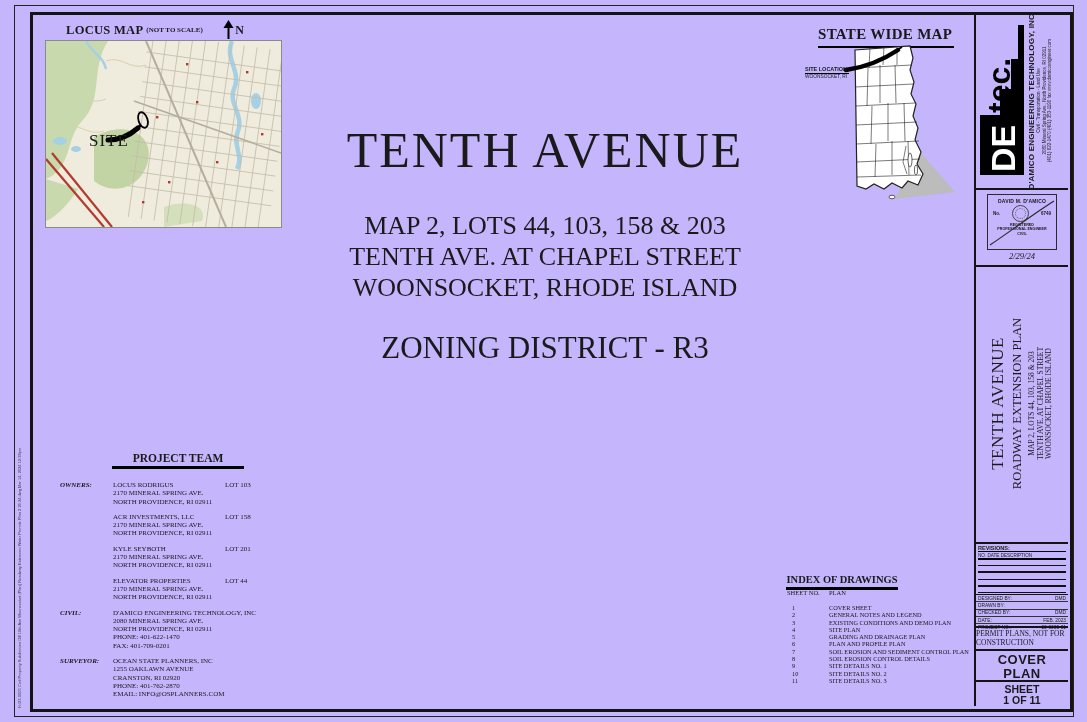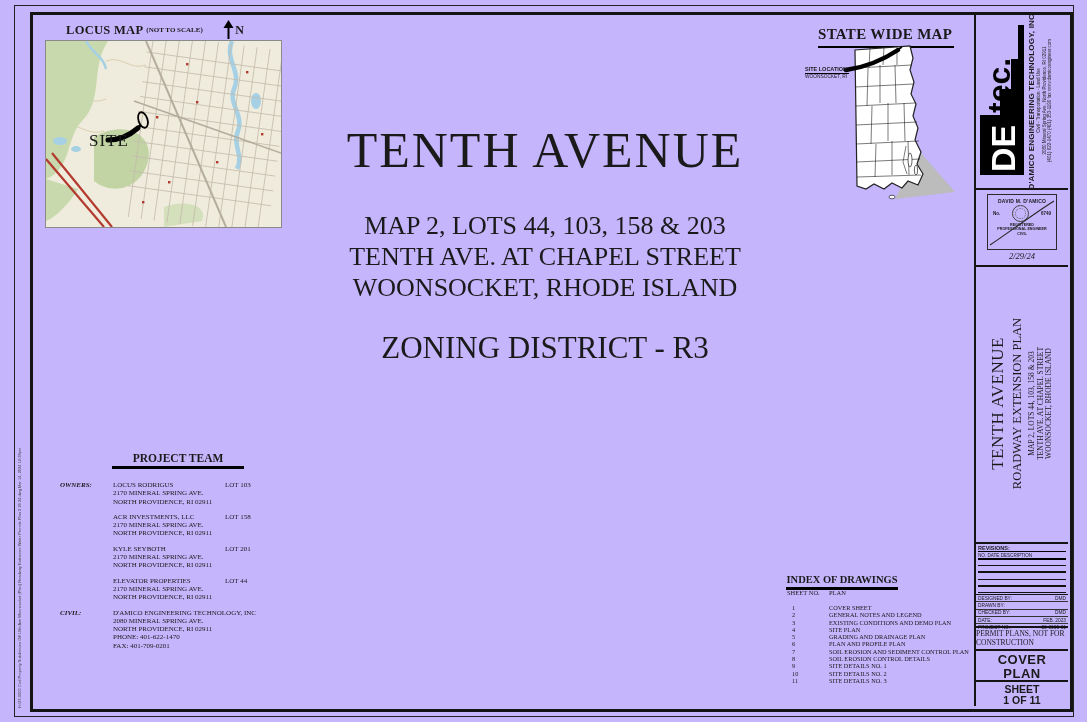--- a/index.html
+++ b/index.html
@@ -277,20 +277,31 @@
       <div class="pt-label">CIVIL:</div>
       <div class="pt-main">
         <div>D'AMICO ENGINEERING TECHNOLOGY, INC</div>
         <div>2080 MINERAL SPRING AVE.</div>
         <div>NORTH PROVIDENCE, RI 02911</div>
         <div>PHONE: 401-622-1470</div>
         <div>FAX: 401-709-0201</div>
       </div>
       <div></div>
     </div>
+    <div class="pt-entry">
+      <div class="pt-label">SURVEYOR:</div>
+      <div class="pt-main">
+        <div>OCEAN STATE PLANNERS, INC</div>
+        <div>1255 OAKLAWN AVENUE</div>
+        <div>CRANSTON, RI 02920</div>
+        <div>PHONE: 401-762-2870</div>
+        <div>EMAIL: INFO@OSPLANNERS.COM</div>
+      </div>
+      <div></div>
+    </div>
   </div>
 
   <div class="abs idx-header">INDEX OF DRAWINGS</div>
   <div class="abs idx-cols">
     <span>SHEET NO.</span>
     <span>PLAN</span>
   </div>
   <div class="abs idx-rows">
     <div class="idx-row">
         <span class="idx-no">1</span>

